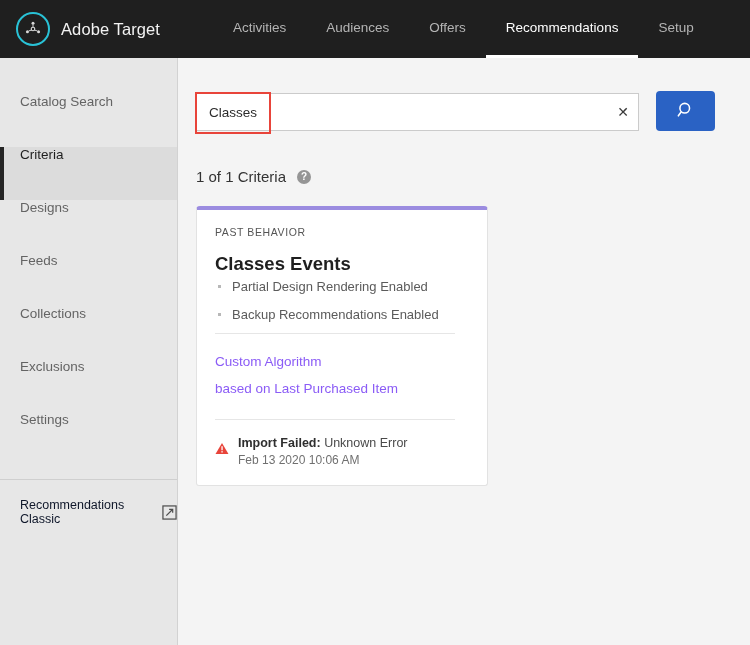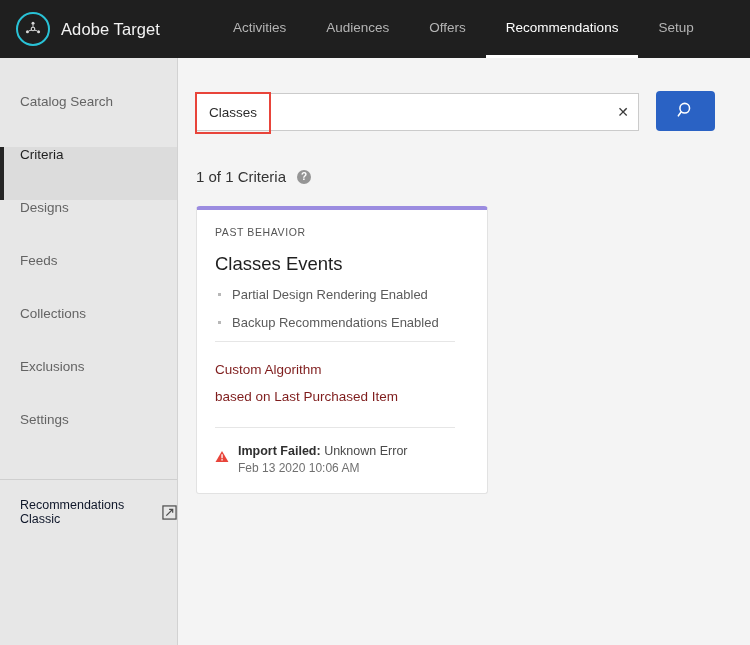--- a/index.html
+++ b/index.html
@@ -226,25 +226,25 @@
   }
   .card-eyebrow {
     font-size: 10.5px;
     letter-spacing: .6px;
     color: #555555;
     text-transform: uppercase;
   }
   .card-title {
     font-size: 18.5px;
     color: #1f1f1f;
-    font-weight: normal;
+    font-weight: bold;
     margin-top: 15px;
   }
   .card-list {
-    margin-top: 10px;
+    margin-top: 2px;
   }
   .card-li {
     display: flex;
     font-size: 13px;
     color: #5b5b5b;
     line-height: 19px;
     margin-bottom: 9px;
   }
   .bullet {
     width: 3px;
@@ -253,21 +253,21 @@
     margin: 8px 11px 0 3px;
     flex: none;
   }
   .divider {
     height: 1px;
     background: #e6e6e6;
     margin: 8px 0 0 0;
   }
   .algo-line {
     font-size: 13.5px;
-    color: #7f1d1d;
+    color: #8b5cf6;
     margin-top: 16px;
     line-height: 24px;
   }
   .card-foot {
     display: flex;
     margin-top: 15px;
   }
   .warn-icon {
     flex: none;
     margin: 6px 9px 0 0;

